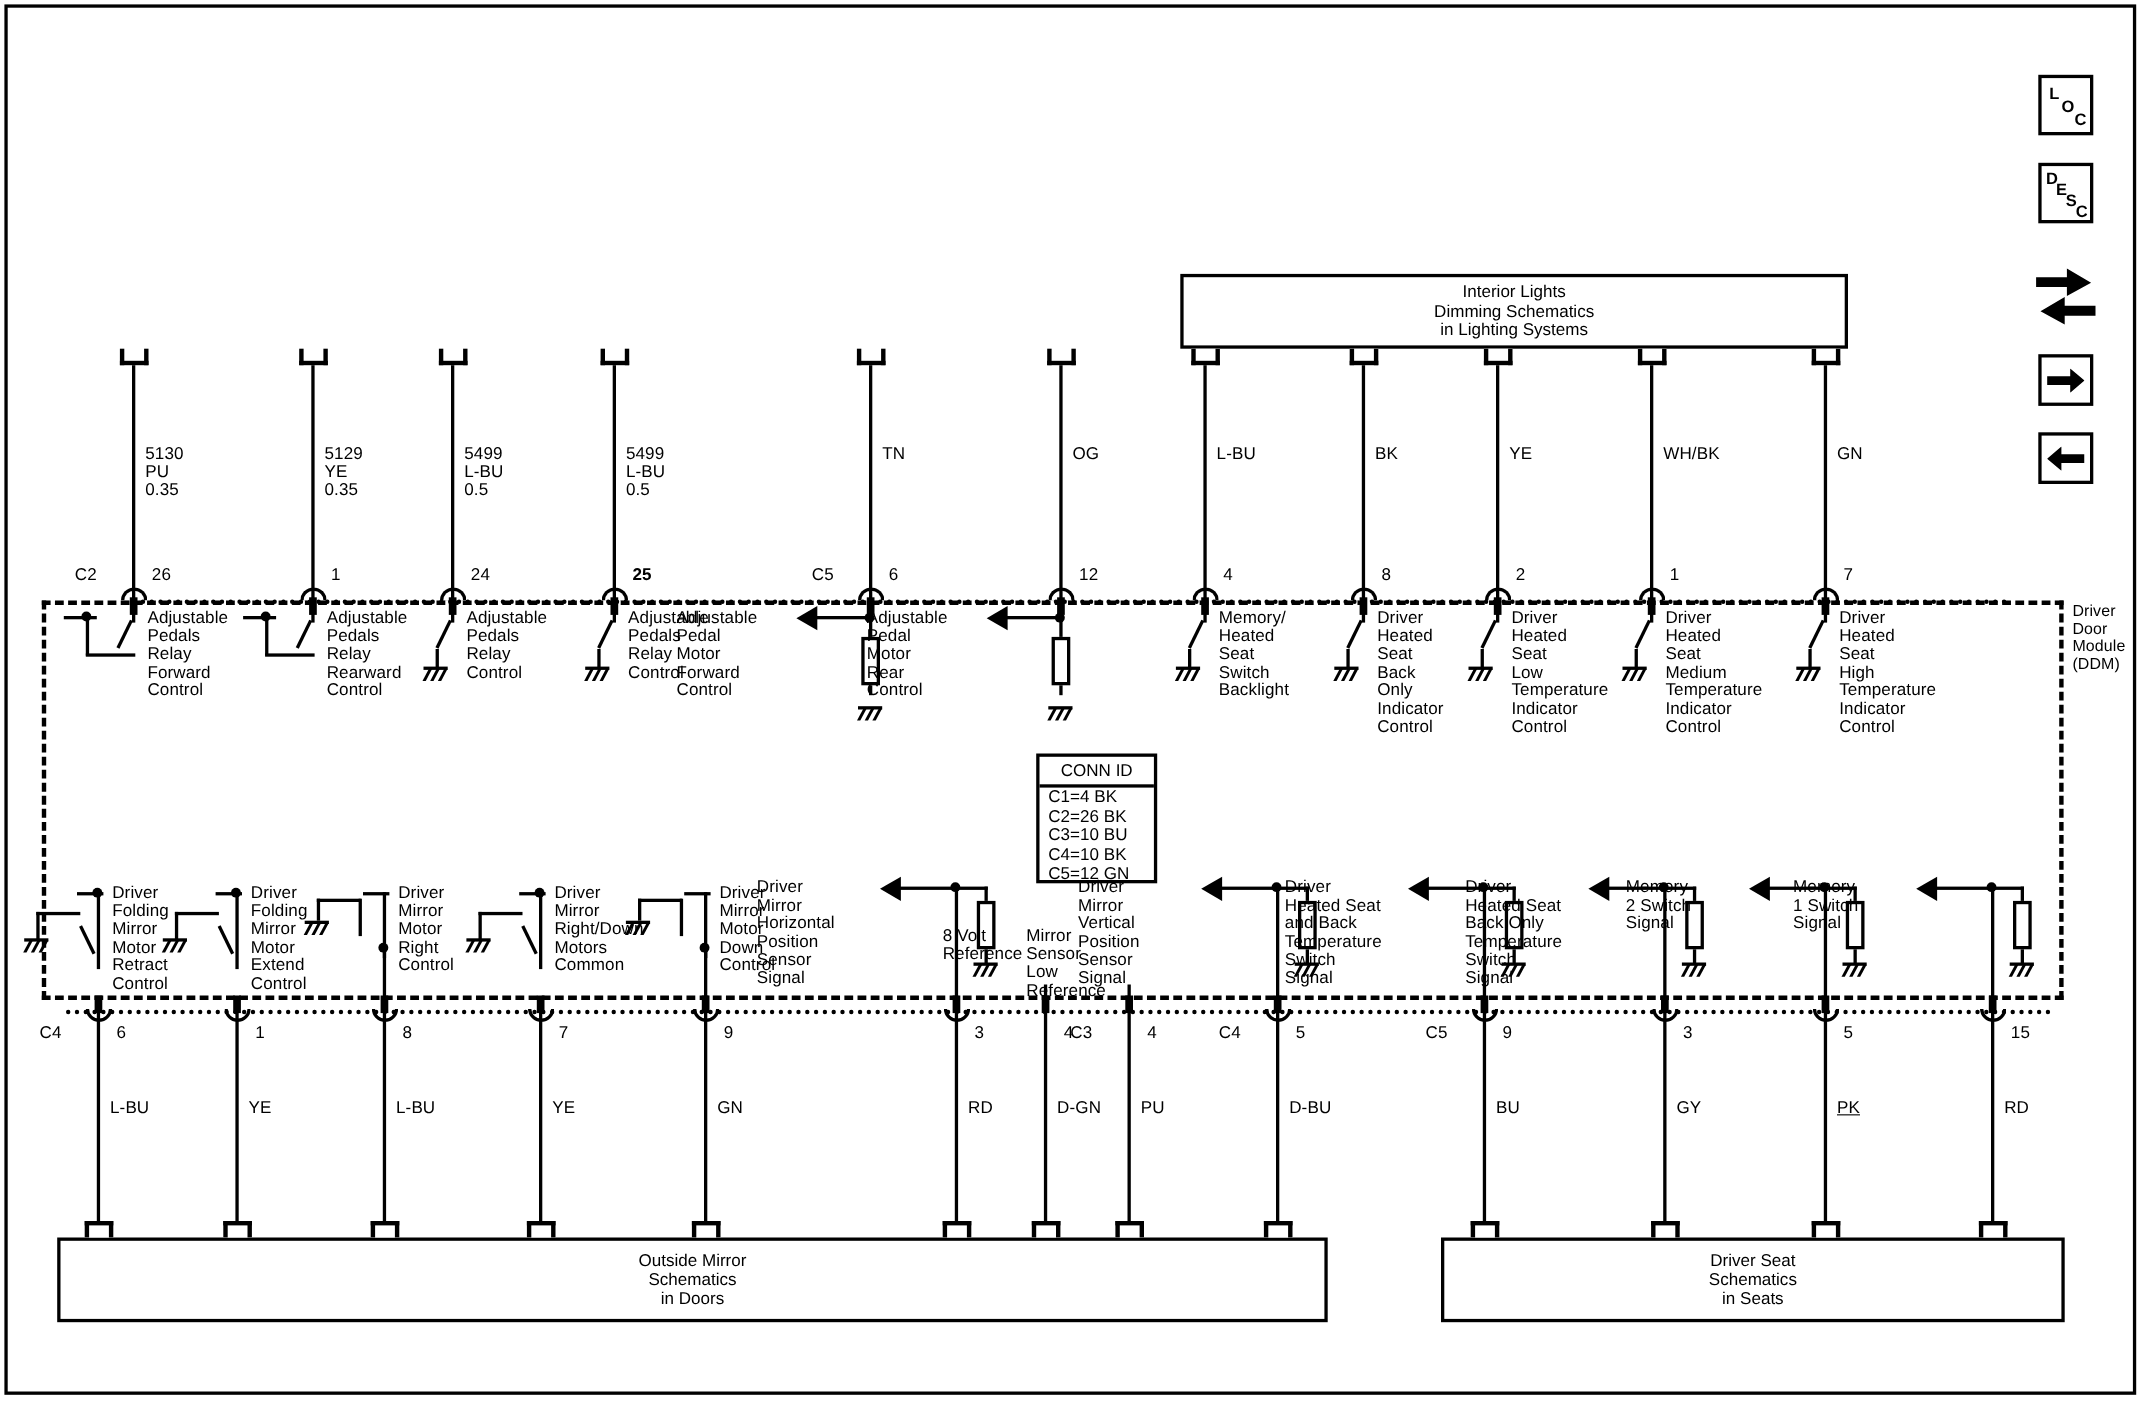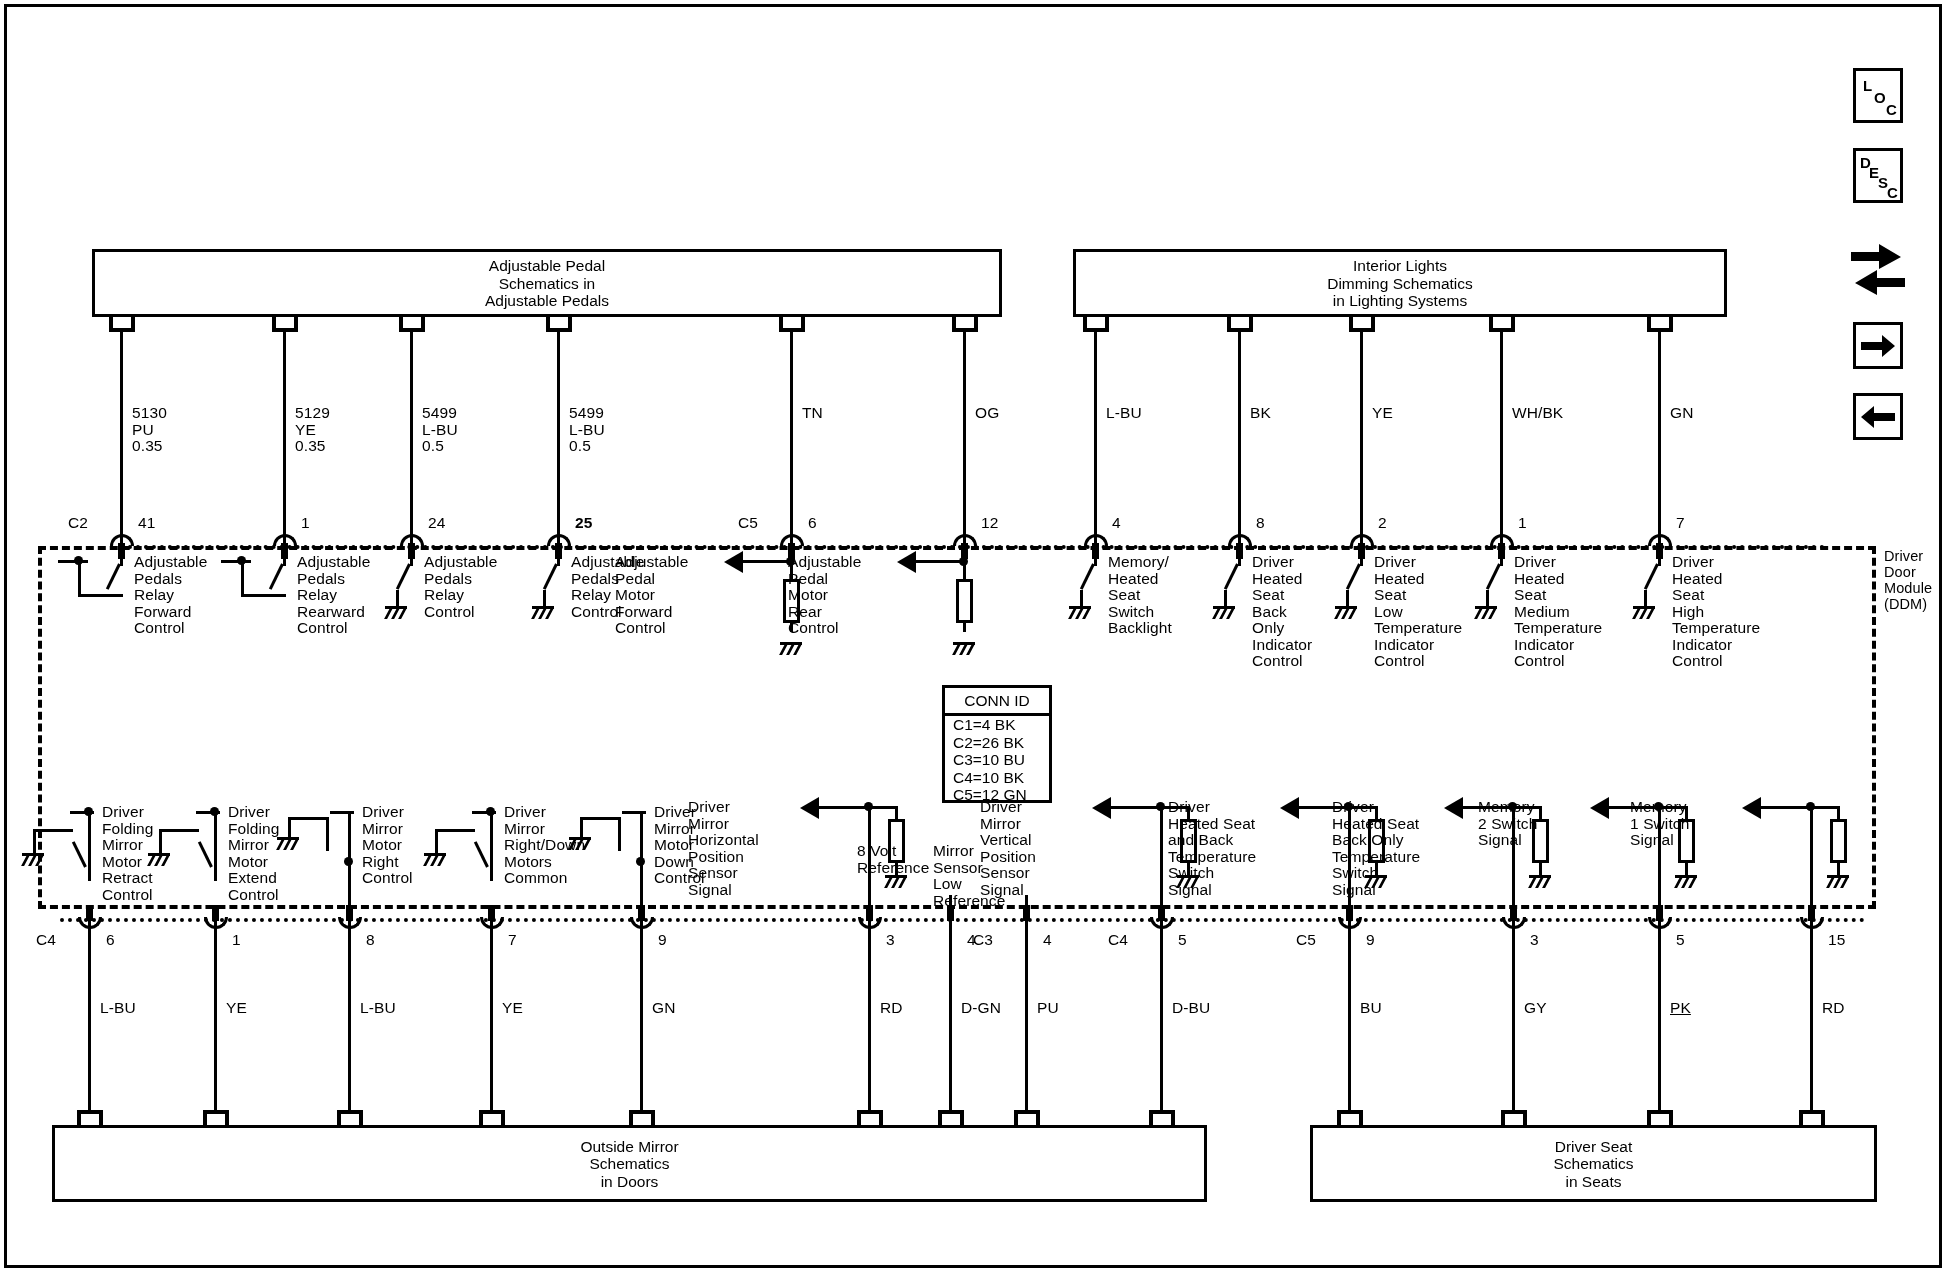--- a/index.html
+++ b/index.html
@@ -68,26 +68,21 @@
   .navbtn .gl{position:absolute;left:0;right:0;top:0;bottom:0;display:flex;align-items:center;justify-content:center;
       font-size:24px;font-weight:bold;}
   .stackword{position:absolute;font-size:15px;font-weight:bold;line-height:14px;}
 </style>
 </head>
 <body>
 
 <div id="page">
   <div class="brd"></div>
 
-  <div class="refbox" style="left:92px;top:249px;width:910px;height:68px;">
-    <div class="rlabel">Adjustable Pedal
-Schematics in
-Adjustable Pedals</div>
-  </div>
-  <div class="refbox" style="left:1073px;top:249px;width:654px;height:68px;padding-left:22px;">
+  <div class="refbox" style="left:1073px;top:249px;width:607px;height:68px;padding-left:22px;">
     <div class="rlabel">Interior Lights
 Dimming Schematics
 in Lighting Systems</div>
   </div>
 
   <div class="refbox" style="left:52px;top:1125px;width:1155px;height:77px;">
     <div class="rlabel">Outside Mirror
 Schematics
 in Doors</div>
   </div>
@@ -121,21 +116,21 @@
 C5=12 GN</div>
   </div>
 
   <div id="top-layer">
       <div class="staple" style="left:109px;top:317px;"></div>
       <div class="vw" style="left:120px;top:332px;height:213px;"></div>
       <div class="txt" style="left:132px;top:405px;">5130
 PU
 0.35</div>
       <div class="txt" style="left:68px;top:515px;">C2</div>
-      <div class="txt" style="left:138px;top:515px;">41</div>
+      <div class="txt" style="left:138px;top:515px;">26</div>
       <div class="arc" style="left:110px;top:534px;"></div>
       <div class="pin" style="left:118px;top:543px;"></div>
       <div class="vw" style="left:120px;top:546px;height:20px;"></div>
       <div class="sw" style="left:120px;top:564px;"></div>
       <div class="hw" style="left:78px;top:594px;width:45px;"></div>
       <div class="vw" style="left:78px;top:560px;height:36px;"></div>
       <div class="hw" style="left:58px;top:560px;width:30px;"></div>
       <div class="node" style="left:74px;top:556px;"></div>
       <div class="txt" style="left:134px;top:554px;">Adjustable
 Pedals

